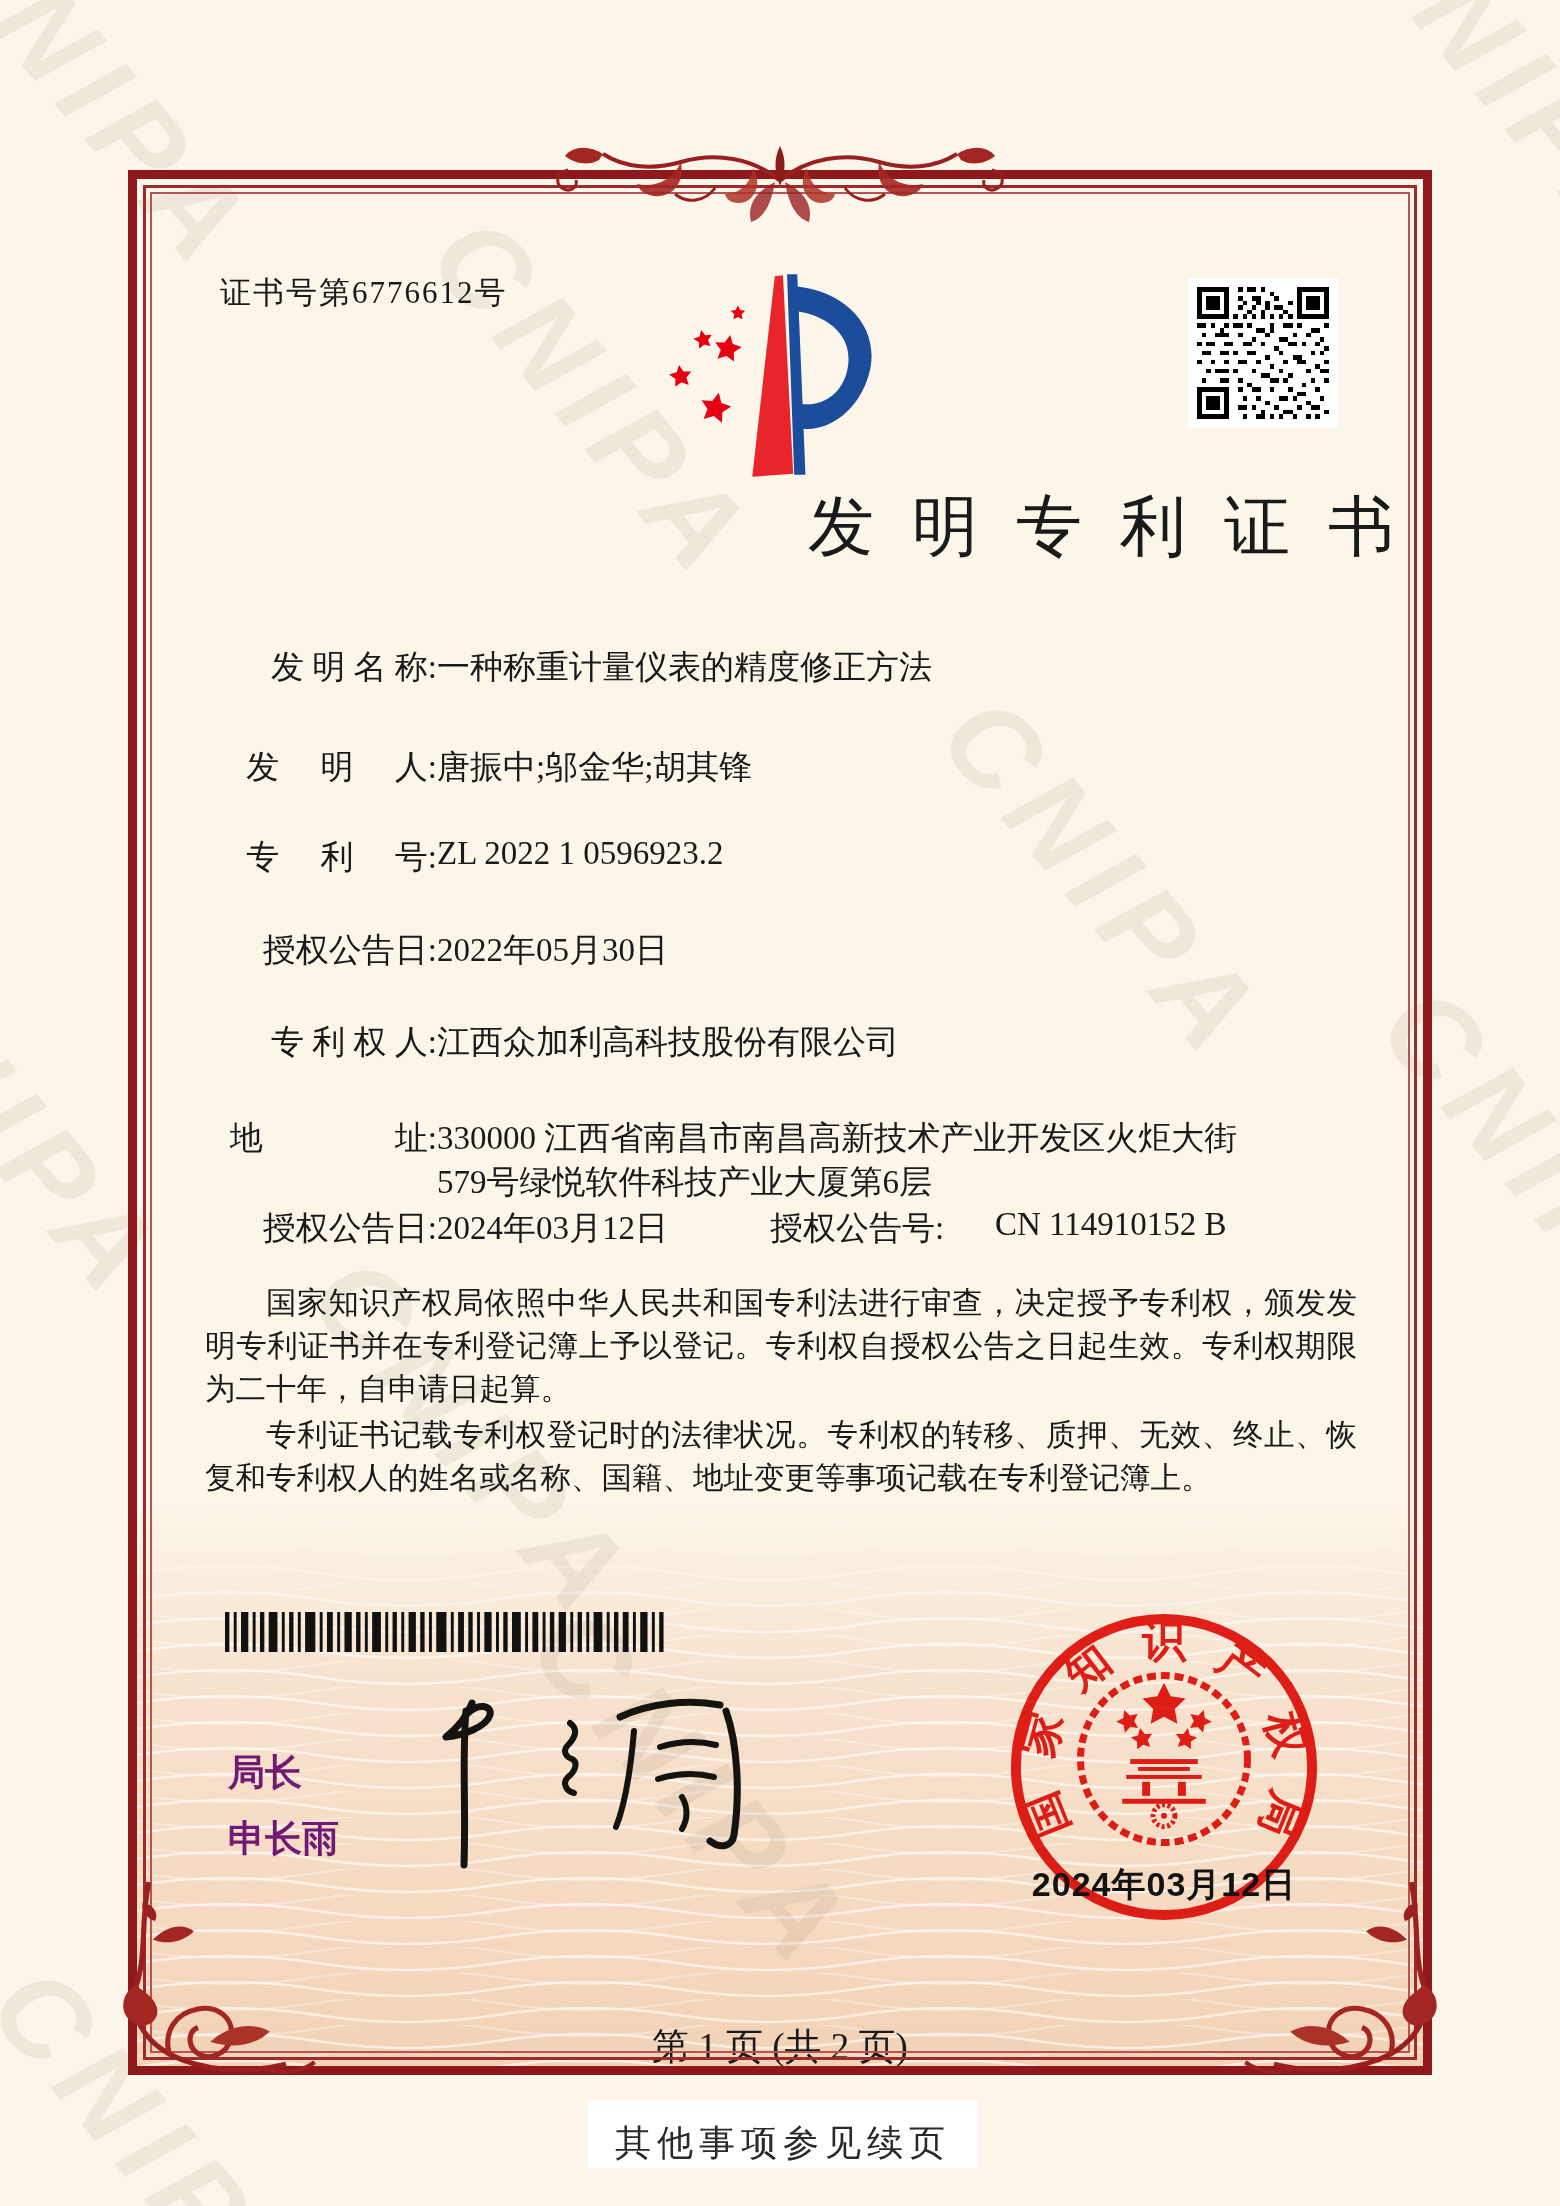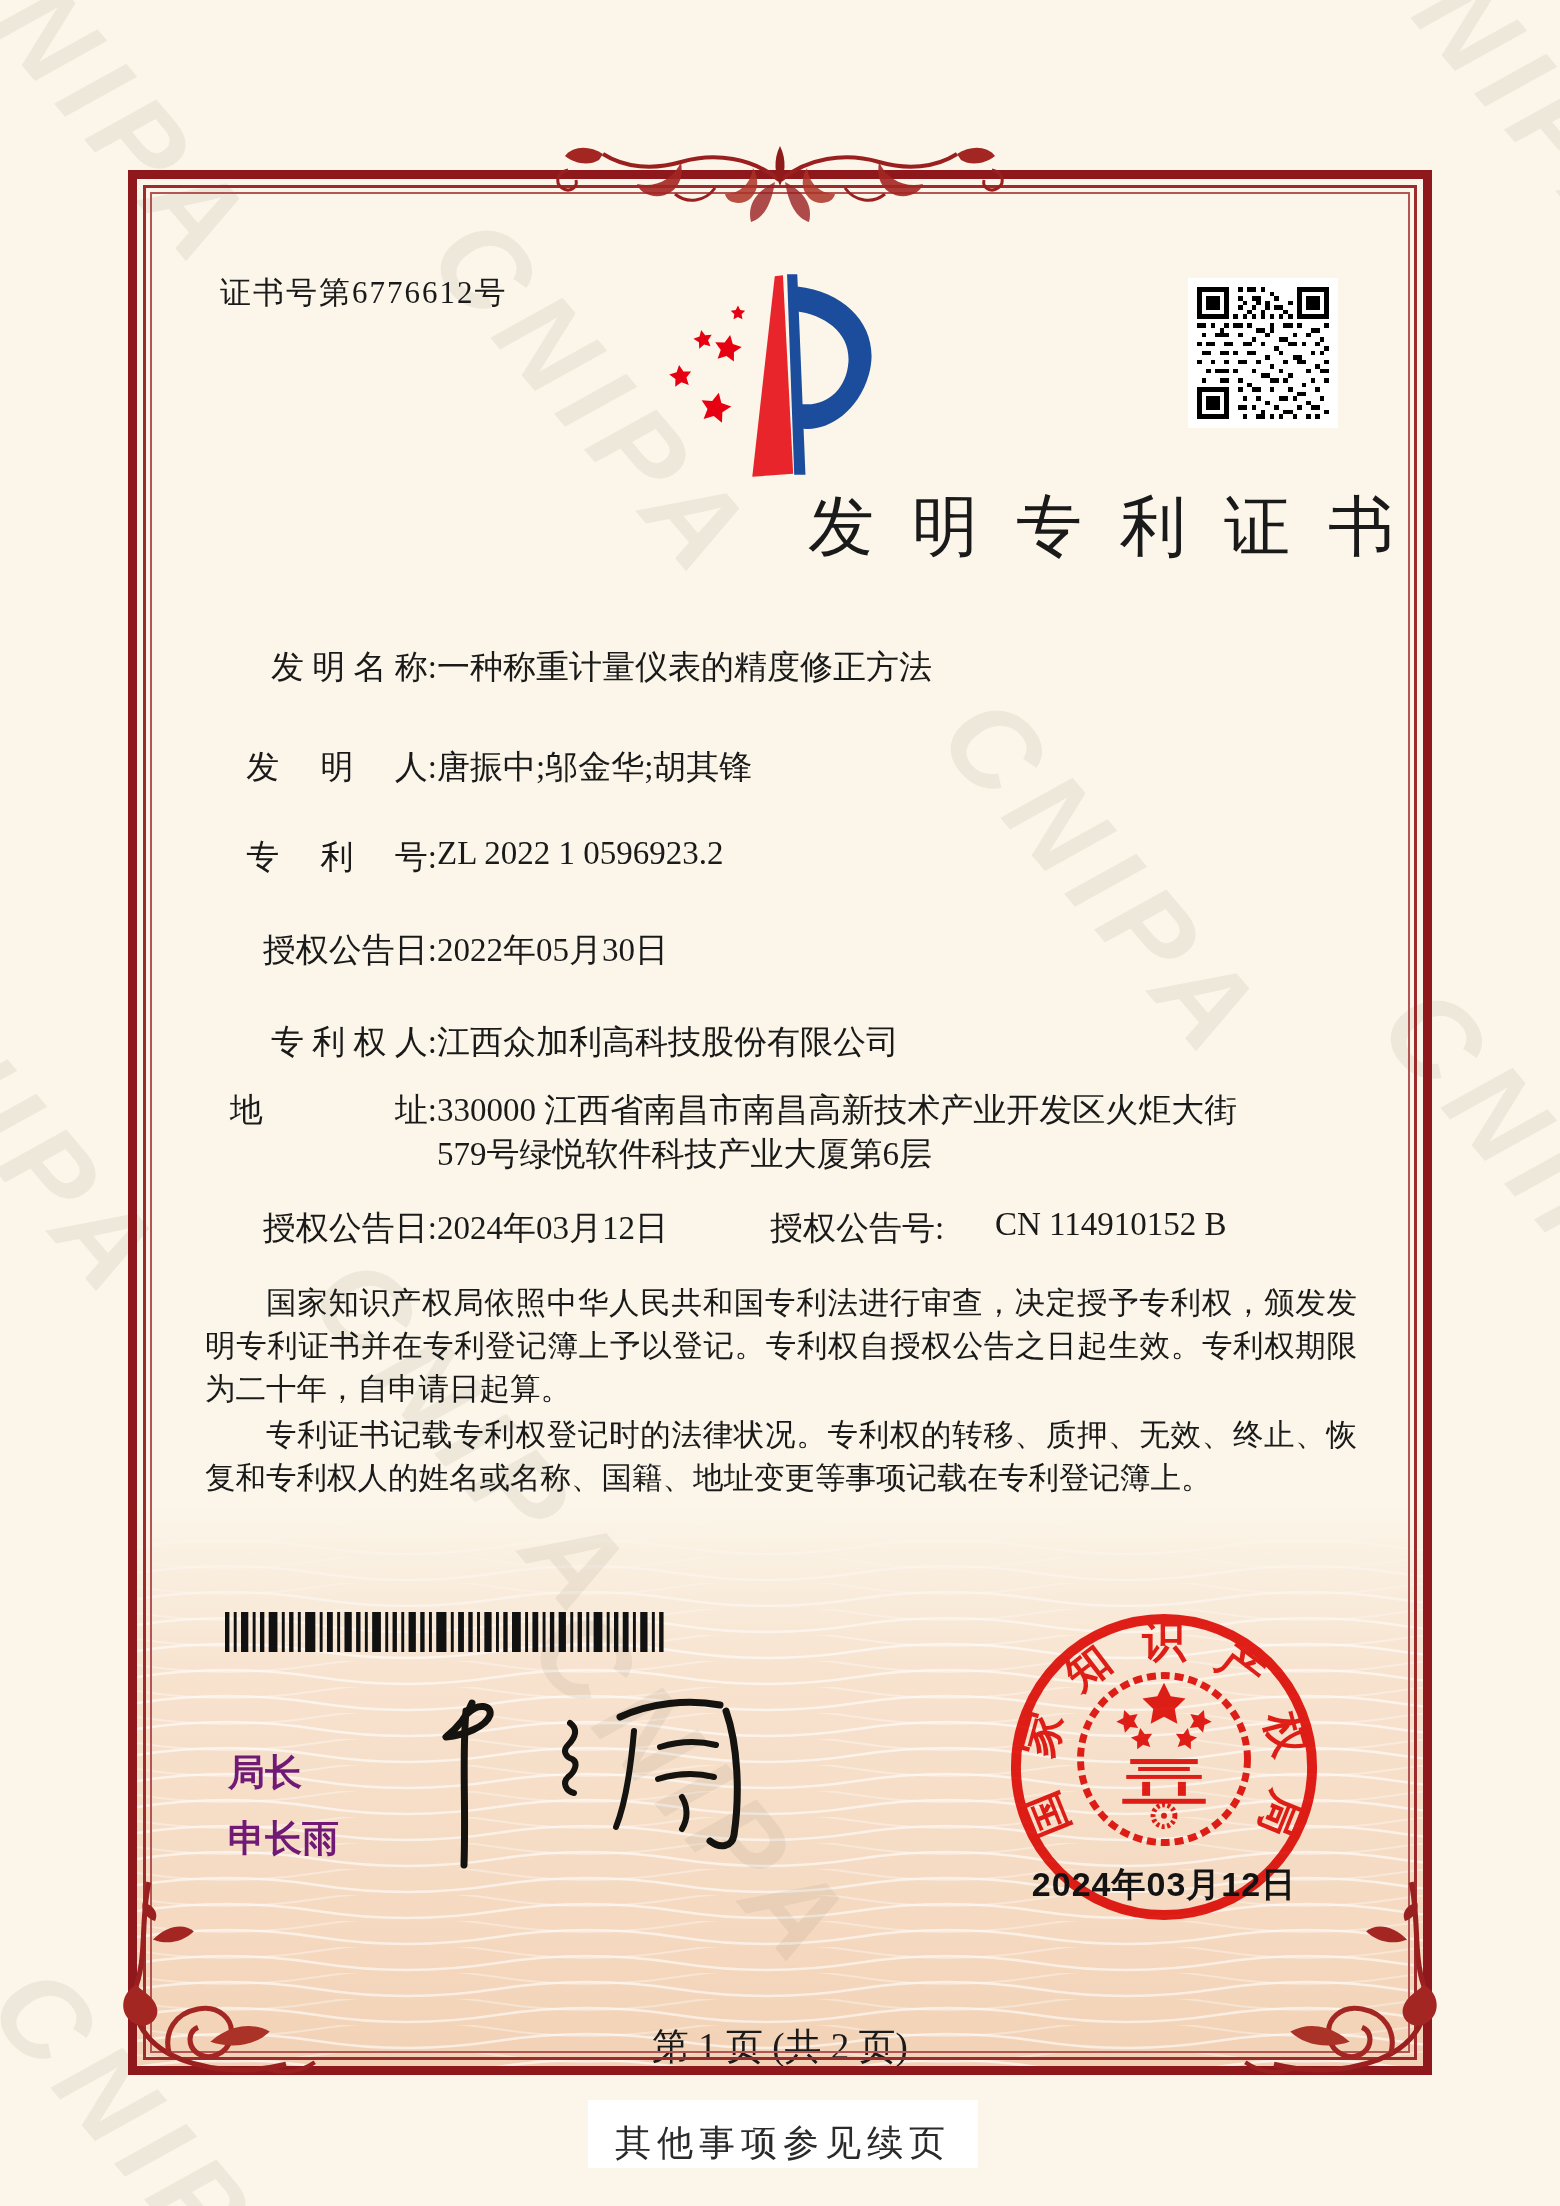--- a/index.html
+++ b/index.html
@@ -186,21 +186,21 @@
 </div>
 <div class="row" style="top:835px;">
   <span class="lb">专　 利　 号:</span><span class="val">ZL 2022 1 0596923.2</span>
 </div>
 <div class="row" style="top:928px;">
   <span class="lb">授权公告日:</span><span class="val">2022年05月30日</span>
 </div>
 <div class="row" style="top:1020px;">
   <span class="lb">专 利 权 人:</span><span class="val">江西众加利高科技股份有限公司</span>
 </div>
-<div class="row" style="top:1088px;">
+<div class="row" style="top:1116px;">
   <span class="lb">地　　　　址:</span><span class="val wrapval">330000 江西省南昌市南昌高新技术产业开发区火炬大街579号绿悦软件科技产业大厦第6层</span>
 </div>
 <div class="row grant" style="top:1206px;">
   <span class="lb">授权公告日:</span><span class="val" style="width:333px;">2024年03月12日</span><span class="lb2">授权公告号:</span><span class="val">CN 114910152 B</span>
 </div>
 
 <div class="body-text">
   <p>国家知识产权局依照中华人民共和国专利法进行审查，决定授予专利权，颁发发明专利证书并在专利登记簿上予以登记。专利权自授权公告之日起生效。专利权期限为二十年，自申请日起算。</p>
   <p>专利证书记载专利权登记时的法律状况。专利权的转移、质押、无效、终止、恢复和专利权人的姓名或名称、国籍、地址变更等事项记载在专利登记簿上。</p>
 </div>

